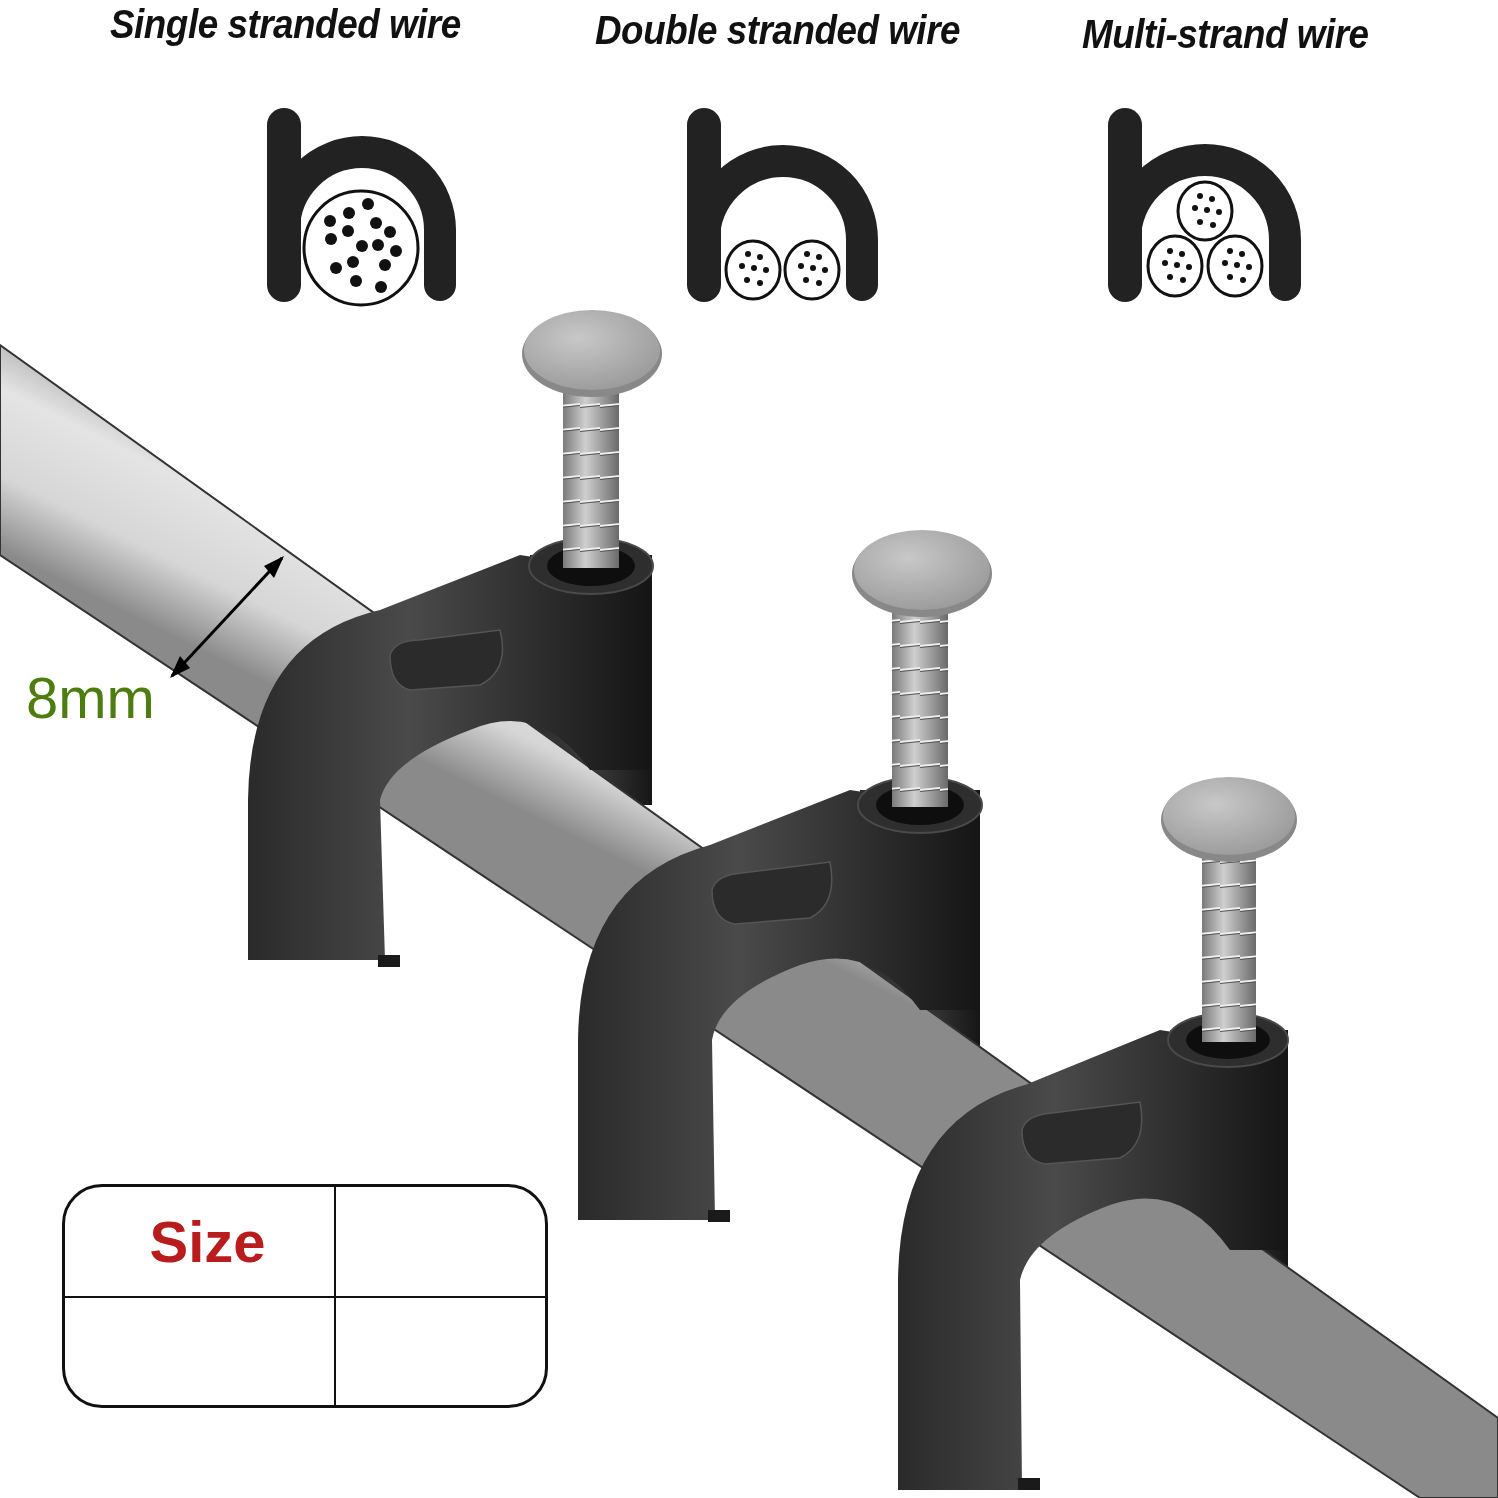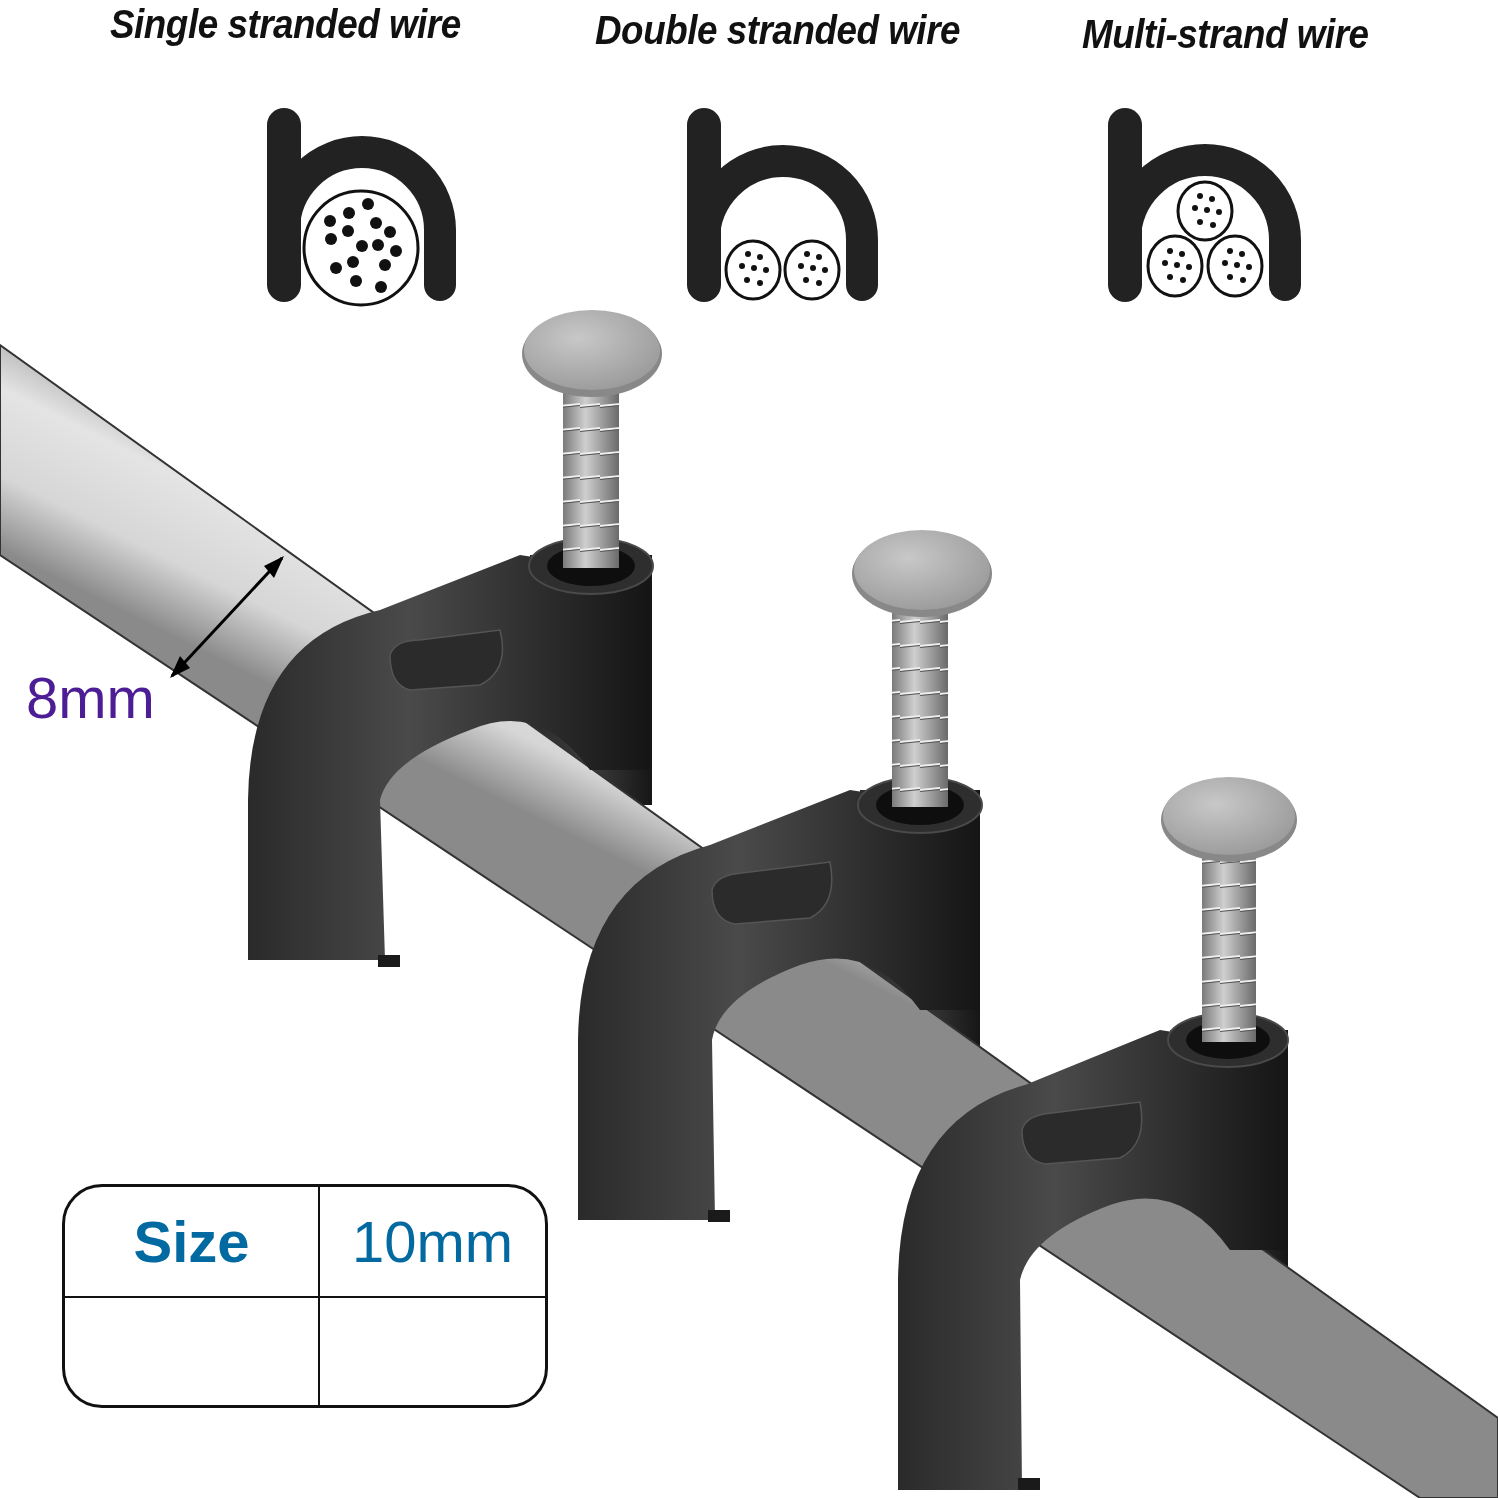--- a/index.html
+++ b/index.html
@@ -6,33 +6,33 @@
     body { width: 1498px; height: 1498px; position: relative; overflow: hidden;
            font-family: "Liberation Sans", sans-serif; }
     .canvas { position: absolute; left: 0; top: 0; width: 1498px; height: 1498px; }
     .wire-title {
       position: absolute; top: 2px; font-family: "Liberation Sans", sans-serif;
       font-weight: bold; font-style: italic; font-size: 40px; color: #111;
       letter-spacing: -0.5px; transform: scaleX(0.92); transform-origin: left top;
       white-space: nowrap;
     }
     .dim-label {
-      position: absolute; left: 26px; top: 664px; font-size: 58px; color: #4c1d95;
+      position: absolute; left: 26px; top: 664px; font-size: 58px; color: #4d7c0f;
       font-family: "Liberation Sans", sans-serif;
     }
     .spec-table {
       position: absolute; left: 62px; top: 1184px; width: 486px; height: 224px;
       border: 3px solid #111; border-radius: 40px; box-sizing: border-box;
       background: #fff; overflow: hidden;
     }
     .spec-row { position: absolute; left: 0; right: 0; height: 109px; }
     .spec-row.r0 { top: 0; border-bottom: 2px solid #111; }
     .spec-row.r1 { top: 110px; }
     .spec-cell { position: absolute; top: 0; bottom: 0; display: flex;
-                 align-items: center; justify-content: center; color: #0369a1; }
+                 align-items: center; justify-content: center; color: #b91c1c; padding-left: 16px; }
     .spec-cell.label { left: 0; width: 253px; border-right: 2px solid #111;
                        font-weight: bold; font-size: 58px; }
     .spec-cell.value { left: 255px; right: 0; font-size: 58px; }
   </style>
 </head>
 <body>
 
 <div class="wire-title" style="left:110px;">Single stranded wire</div>
 <div class="wire-title" style="left:595px; top:8px;">Double stranded wire</div>
 <div class="wire-title" style="left:1082px; top:12px;">Multi-strand wire</div>
@@ -199,18 +199,17 @@
     <ellipse cx="1229" cy="820" rx="68" ry="42" fill="#888"></ellipse>
     <ellipse cx="1229" cy="816" rx="66" ry="39" fill="url(#headGrad)"></ellipse>
   </g>
 </svg>
 
 <div class="dim-label">8mm</div>
 
 <div class="spec-table">
   <div class="spec-row r0">
     <div class="spec-cell label">Size</div>
-    <div class="spec-cell value">10mm</div>
   </div>
   <div class="spec-row r1">
     <div class="spec-cell label"></div>
   </div>
 </div>
 
 </body></html>

